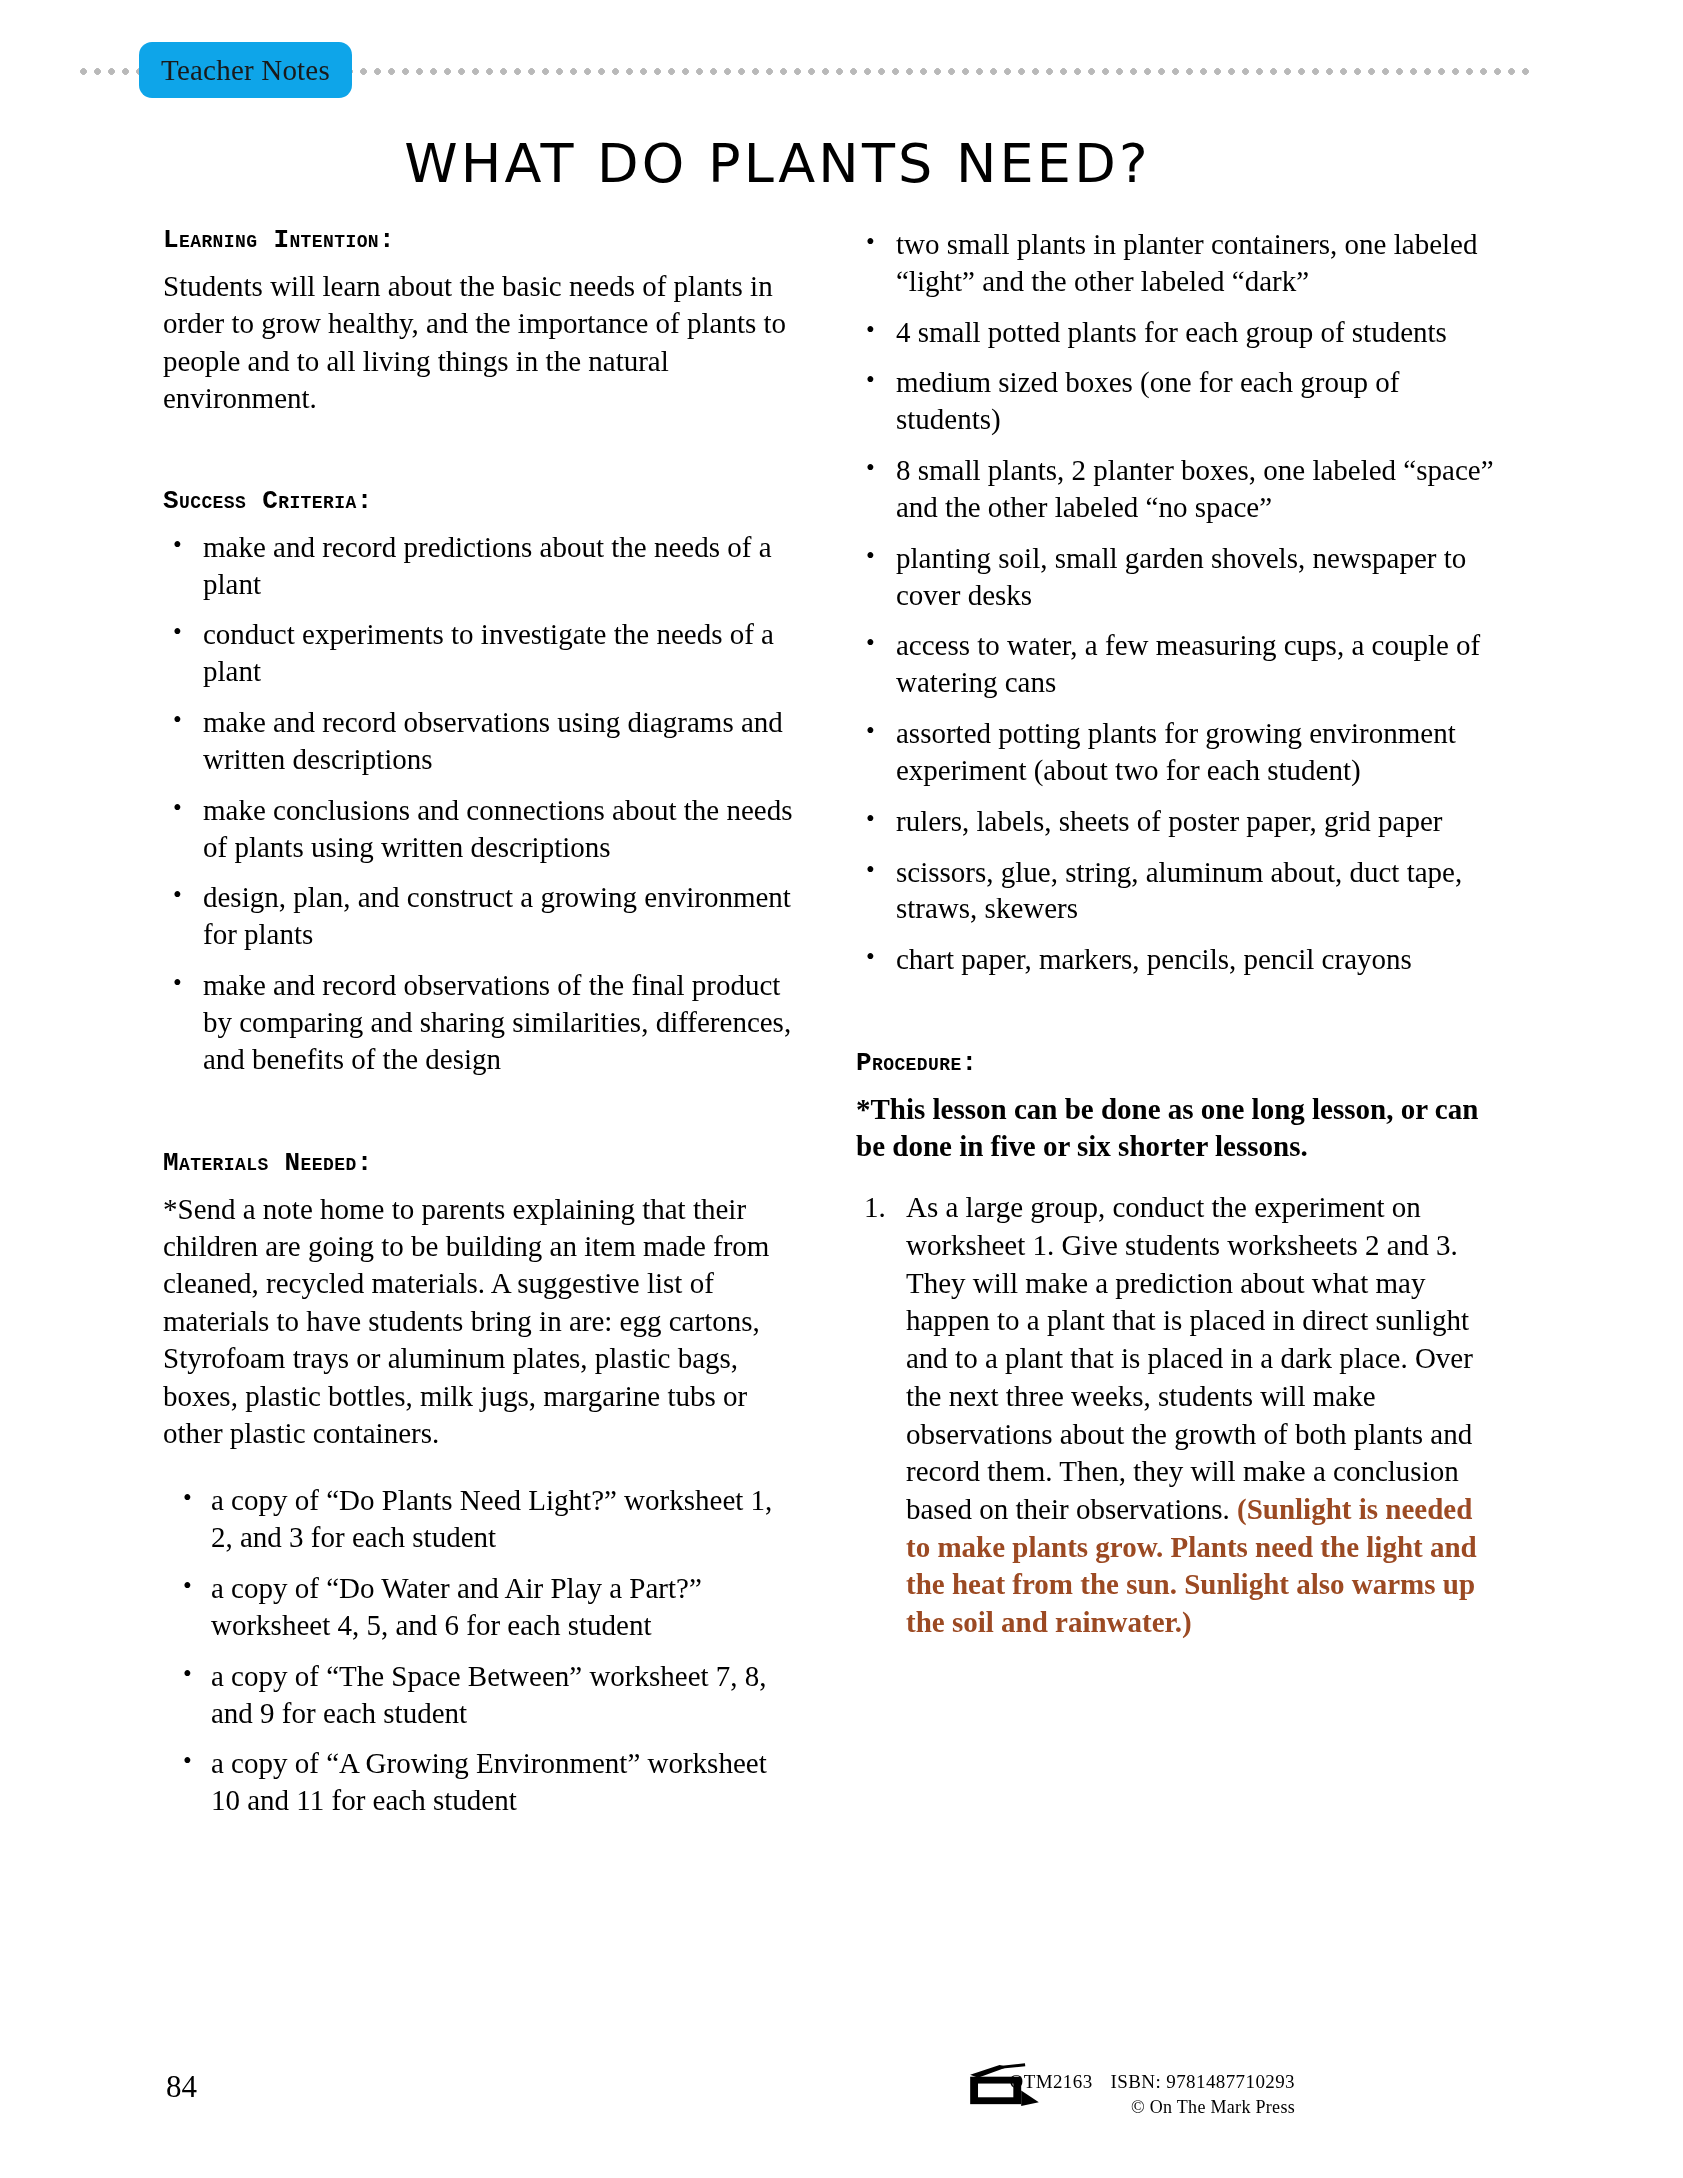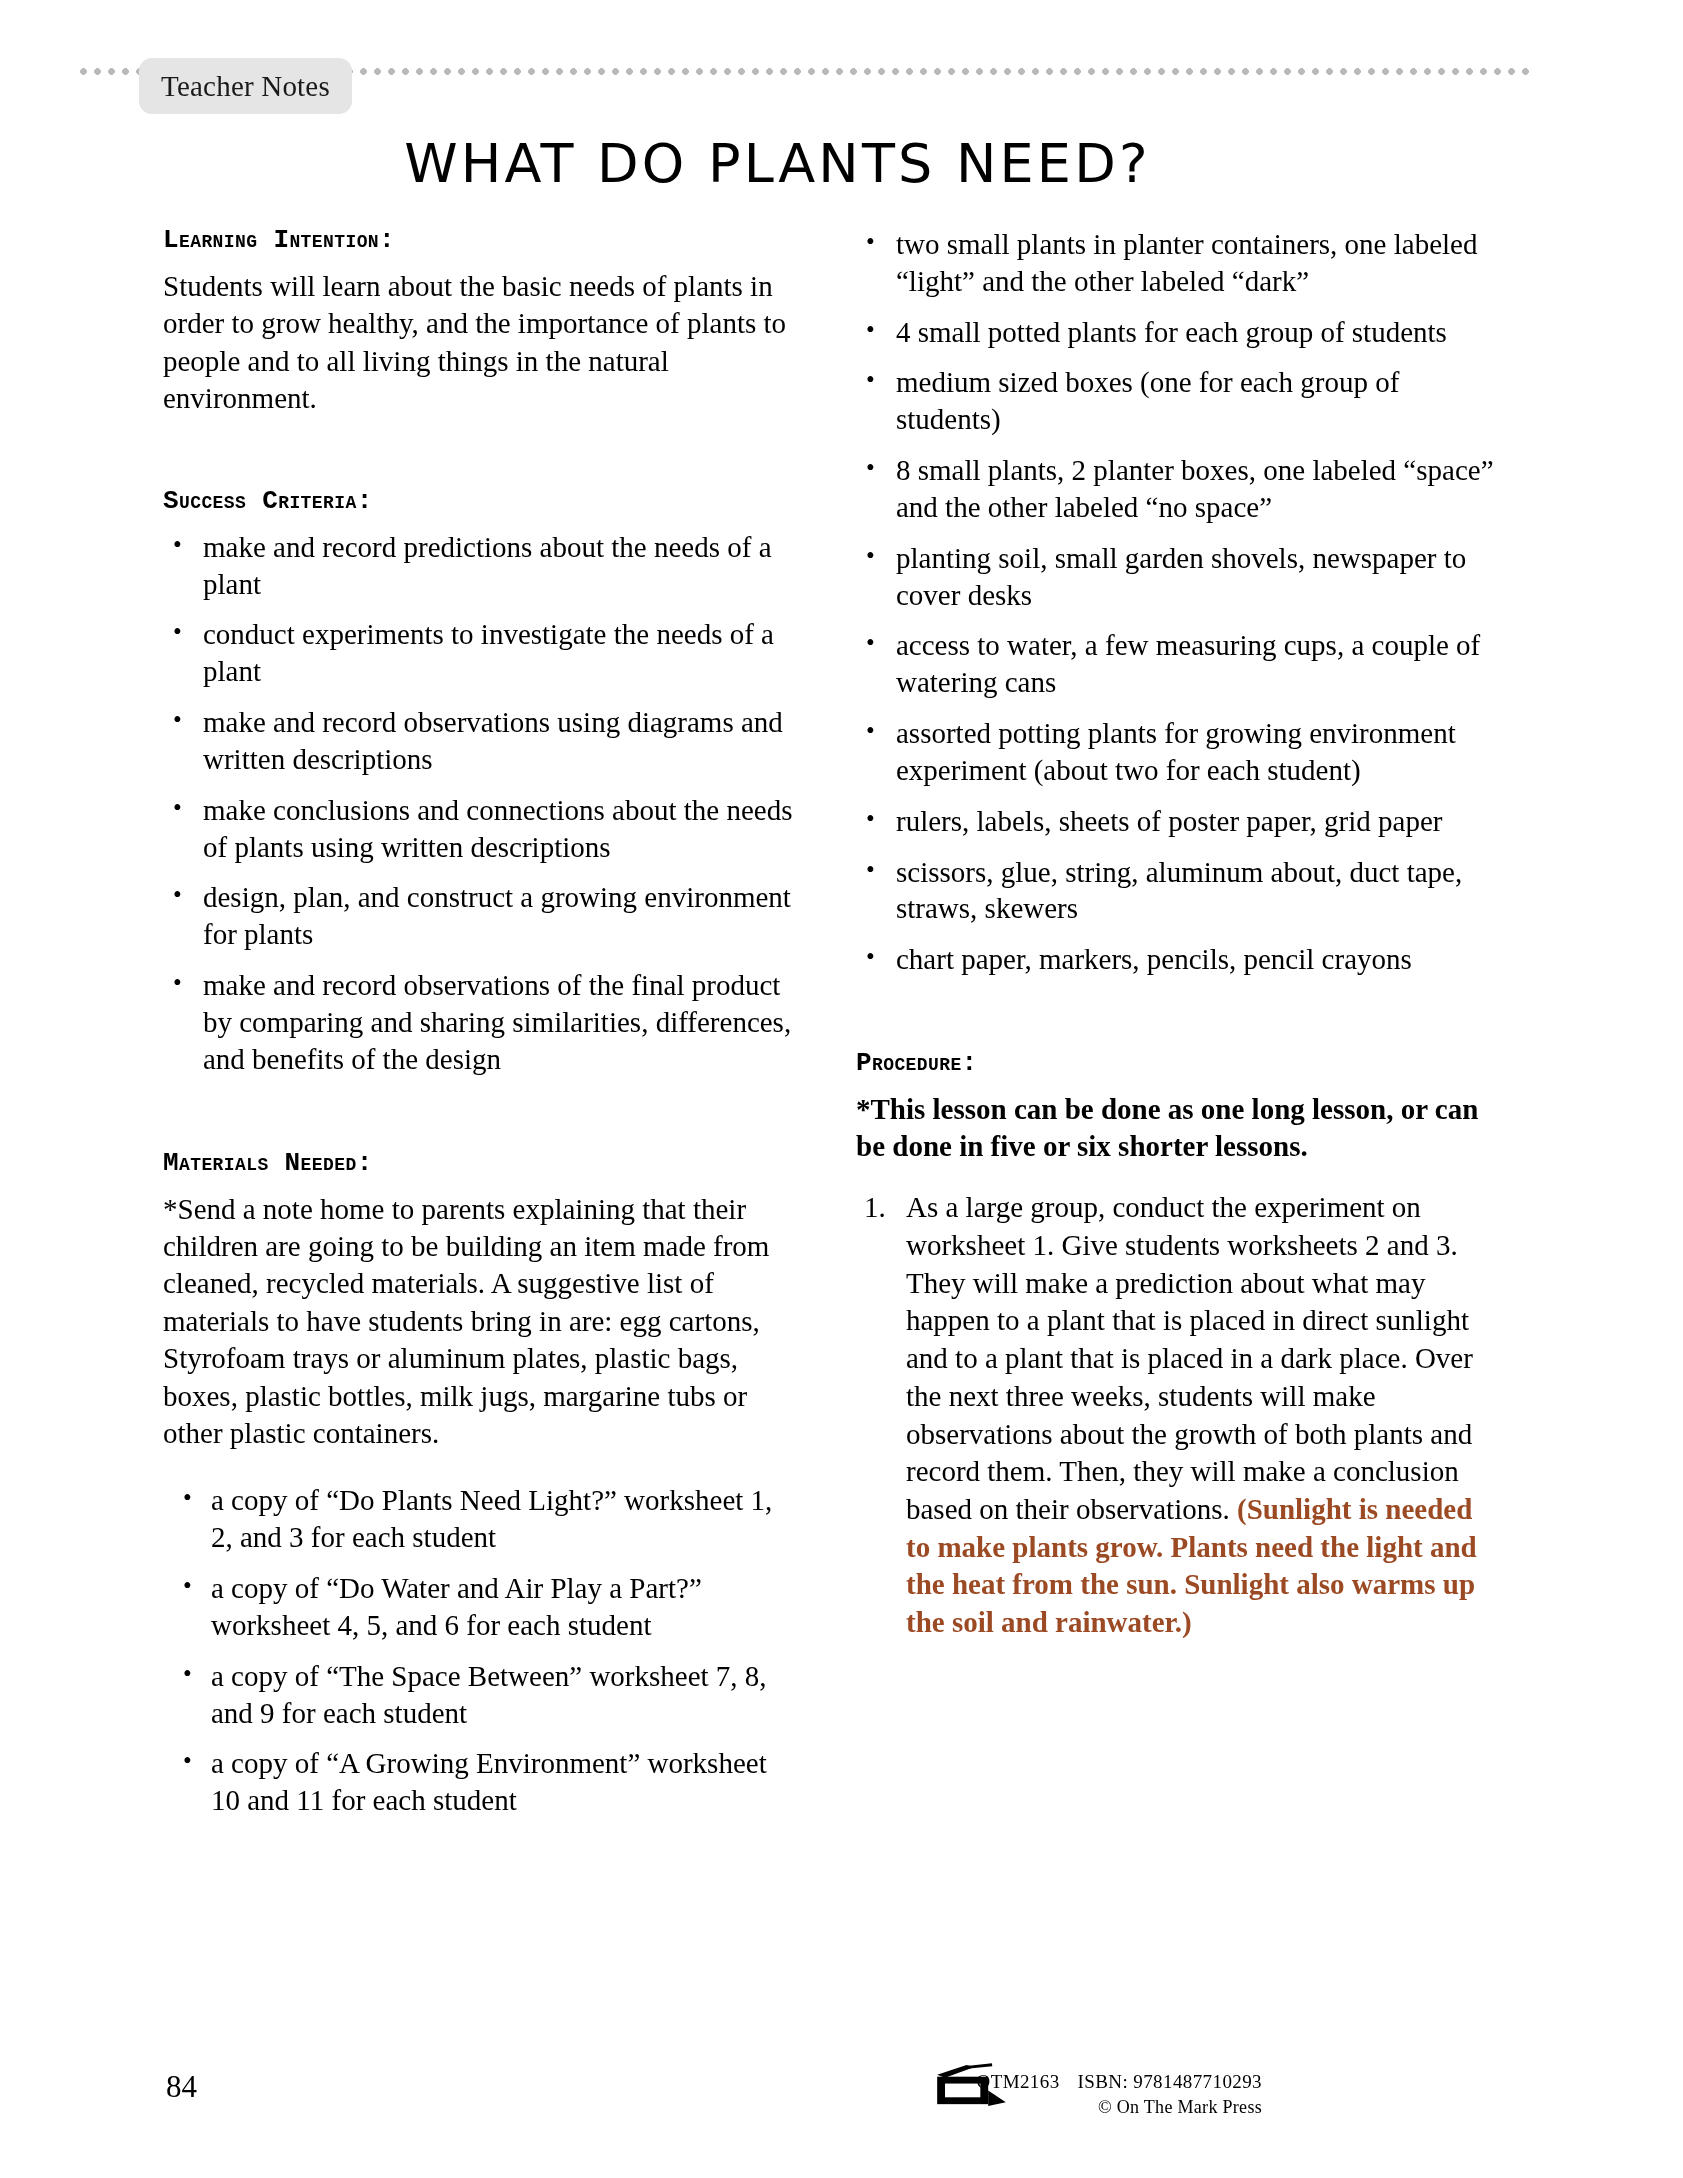--- a/index.html
+++ b/index.html
@@ -33,28 +33,27 @@
     background-image: radial-gradient(circle at 4.5px 4.5px, #b9b9b9 3.1px, rgba(255,255,255,0) 3.6px);
     background-size: 14px 9px;
     background-repeat: repeat-x;
   }
   .tab-badge {
     position: absolute;
     left: 139px;
     top: 42px;
     min-width: 213px;
     height: 56px;
-    background: #e5e5e5;
+    background: #0ea5e9;
     border-radius: 13px;
     display: flex;
     align-items: center;
     justify-content: center;
     padding: 0 16px;
     box-sizing: border-box;
-    margin-top: 16px;
   }
   .tab-badge span {
     font-size: 29px;
     color: #1a1a1a;
     letter-spacing: 0.2px;
     line-height: 1;
   }
 
   
   .doc-title {
@@ -165,20 +164,21 @@
     color: #9c4a23;
   }
 
   
   .footer {
     position: absolute;
     left: 0;
     bottom: 0;
     width: 1420px;
     height: 178px;
+    padding-left: 33px;
   }
   .page-number {
     position: absolute;
     left: 166px;
     top: 71px;
     font-size: 31px;
     line-height: 1;
   }
   .footer-right {
     position: absolute;

